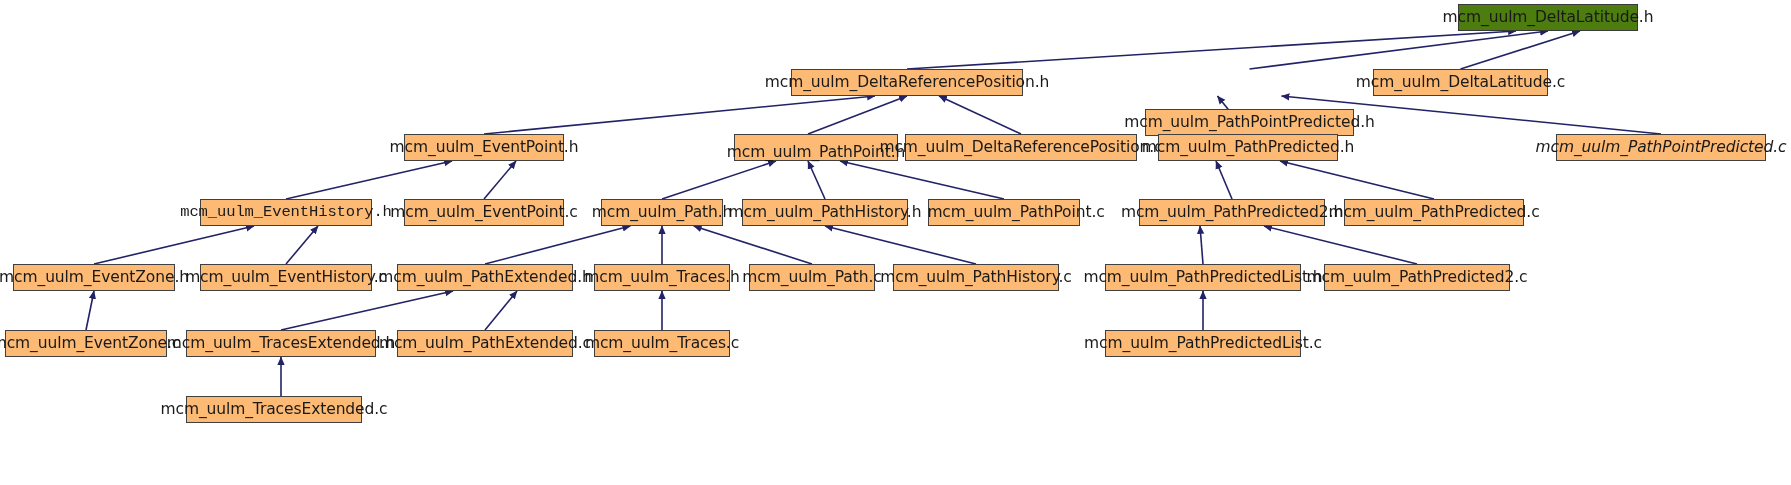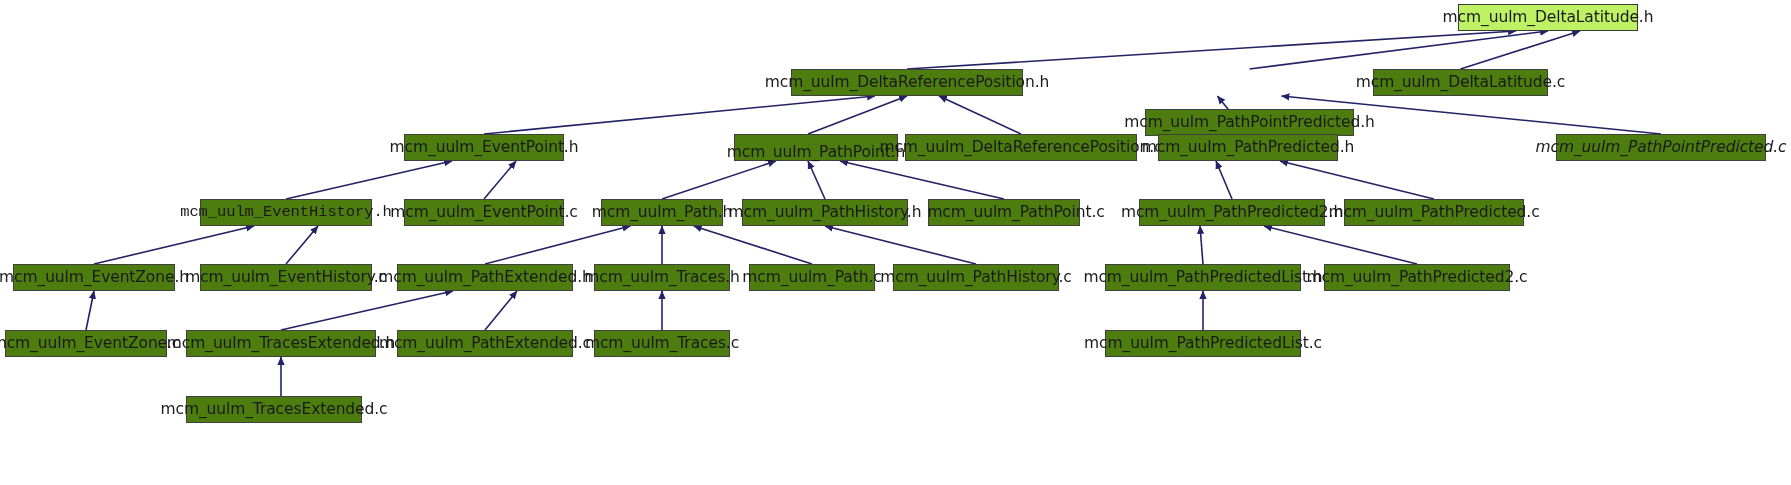--- a/index.html
+++ b/index.html
@@ -22,33 +22,33 @@
     left: 0;
     top: 0;
     width: 1791px;
     height: 485px;
     pointer-events: none;
   }
   .node {
     position: absolute;
     box-sizing: border-box;
     border: 1px solid #404040;
-    background: #4d7c0f;
+    background: #fdba74;
     color: #1a1a1a;
     font-size: 15.5px;
     line-height: 1;
     white-space: nowrap;
     display: flex;
     align-items: center;
     justify-content: center;
     height: 27px;
     letter-spacing: -0.1px;
   }
   .node.highlight {
-    background: #bef264;
+    background: #4d7c0f;
     border-color: #3a3a3a;
   }
   .node-label {
     pointer-events: none;
     padding: 0 9px;
   }
 </style>
 </head>
 <body>
 

